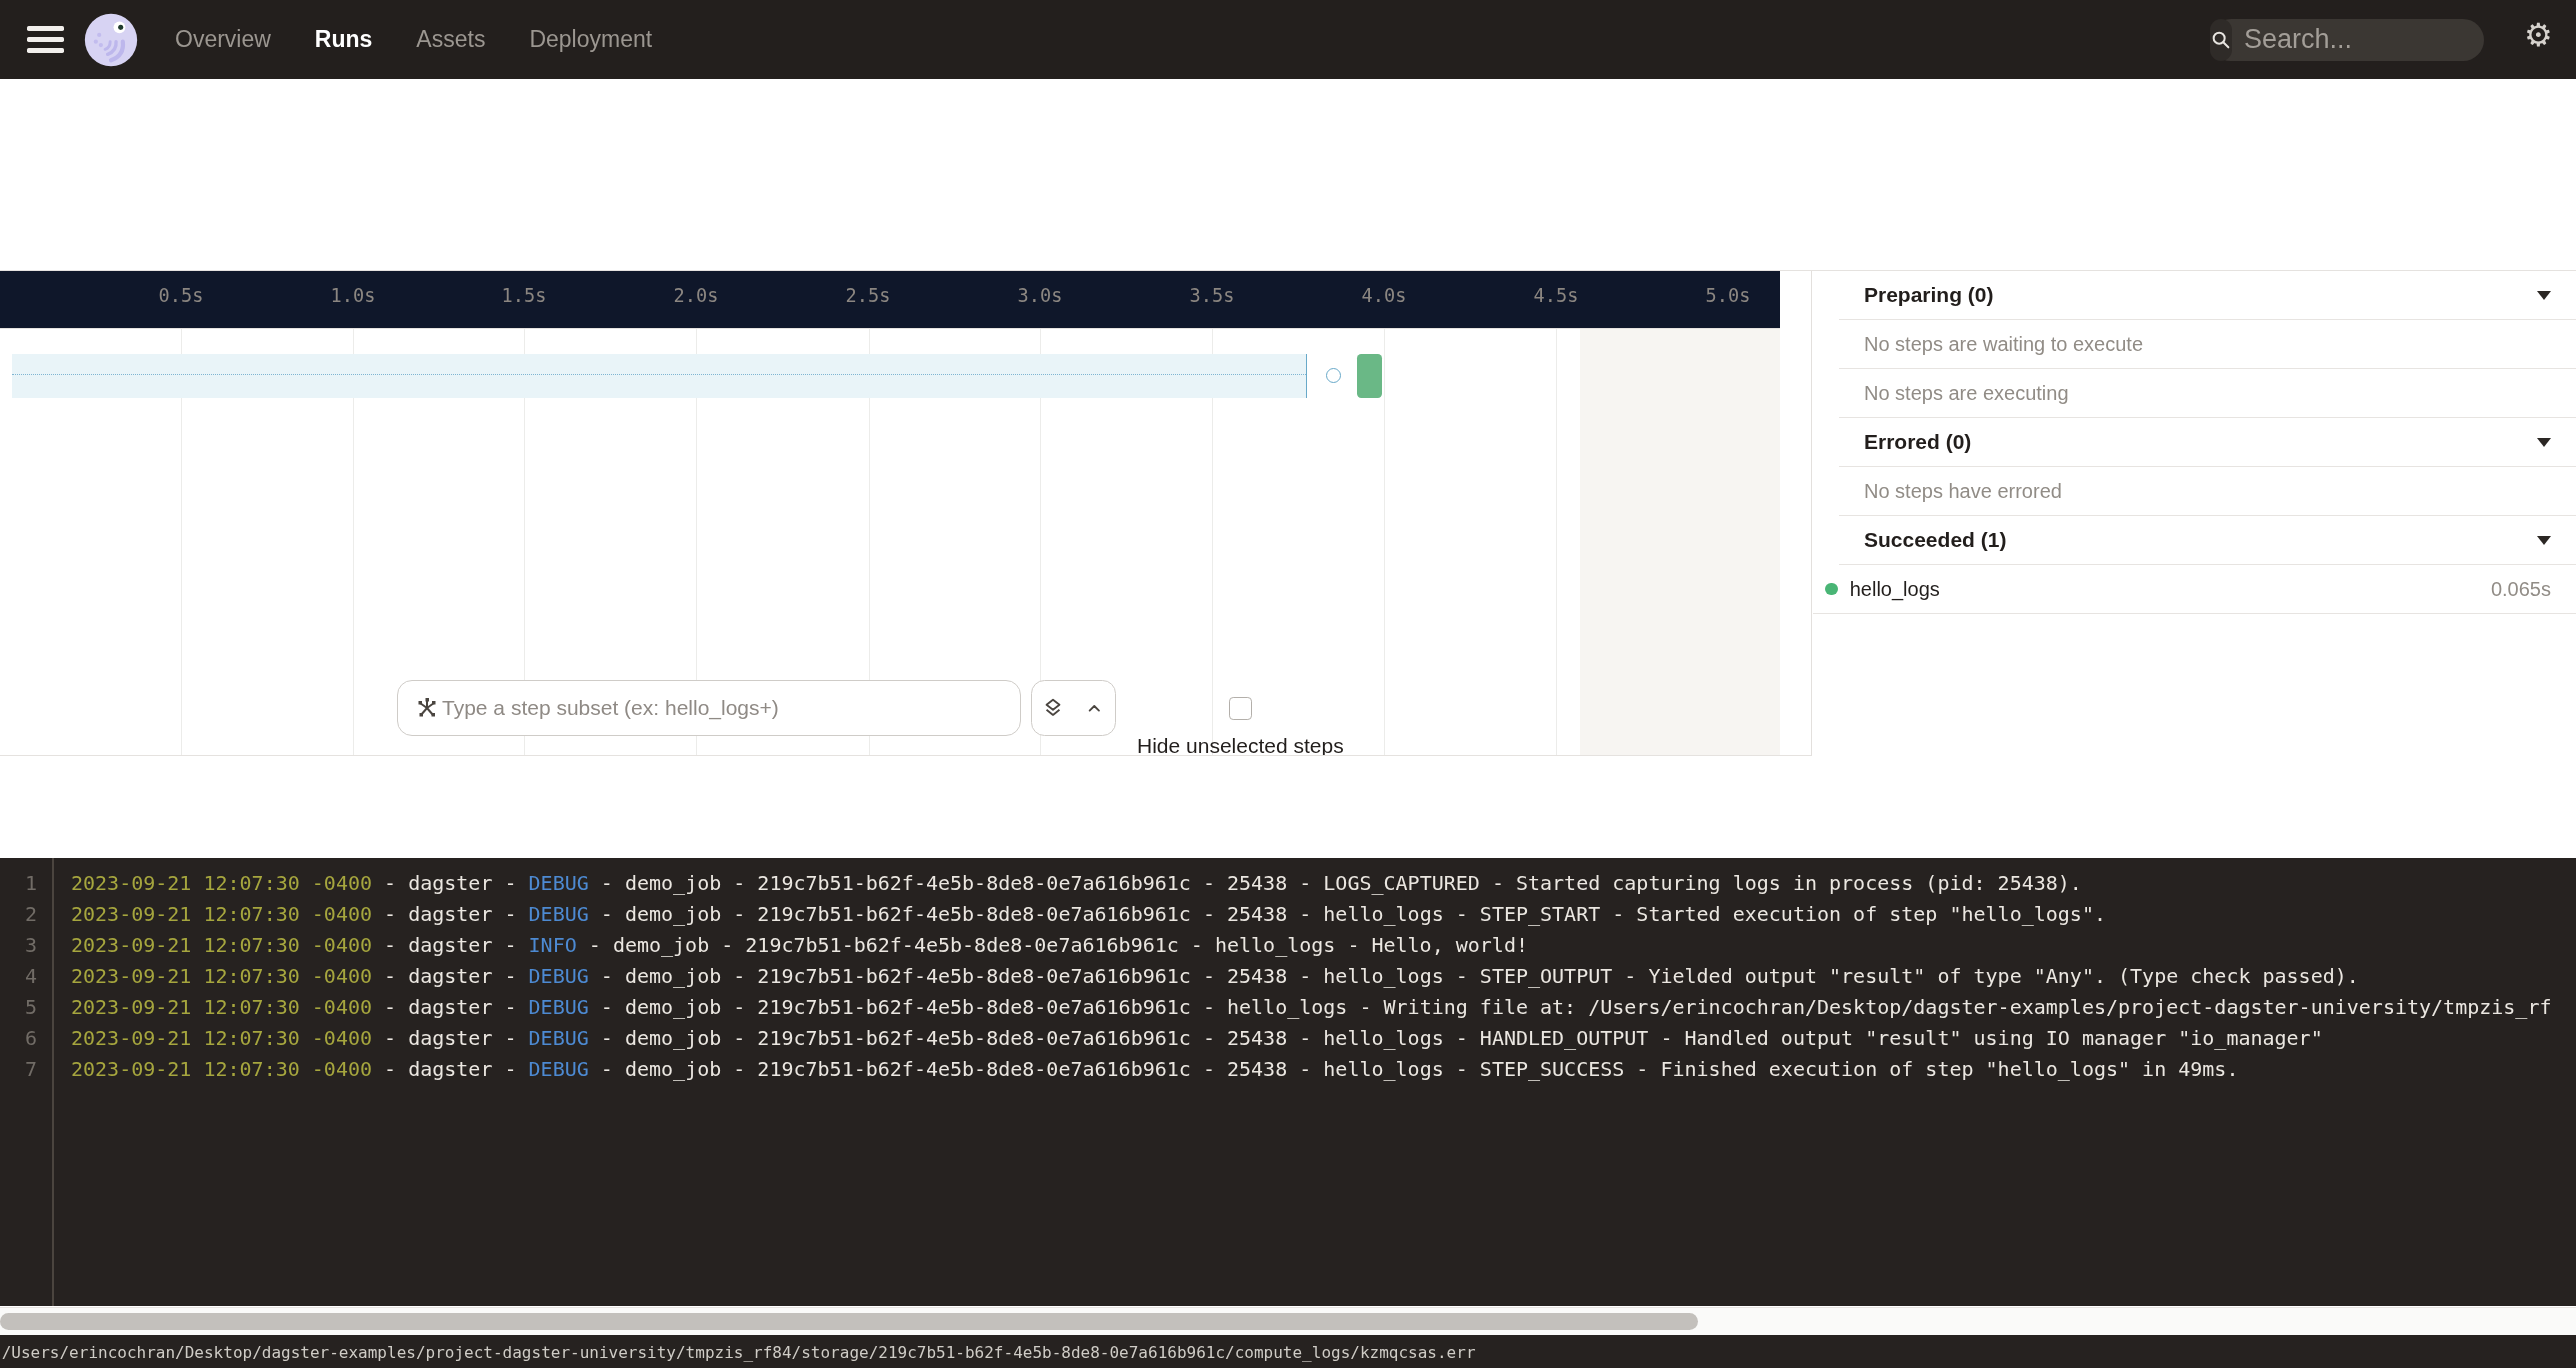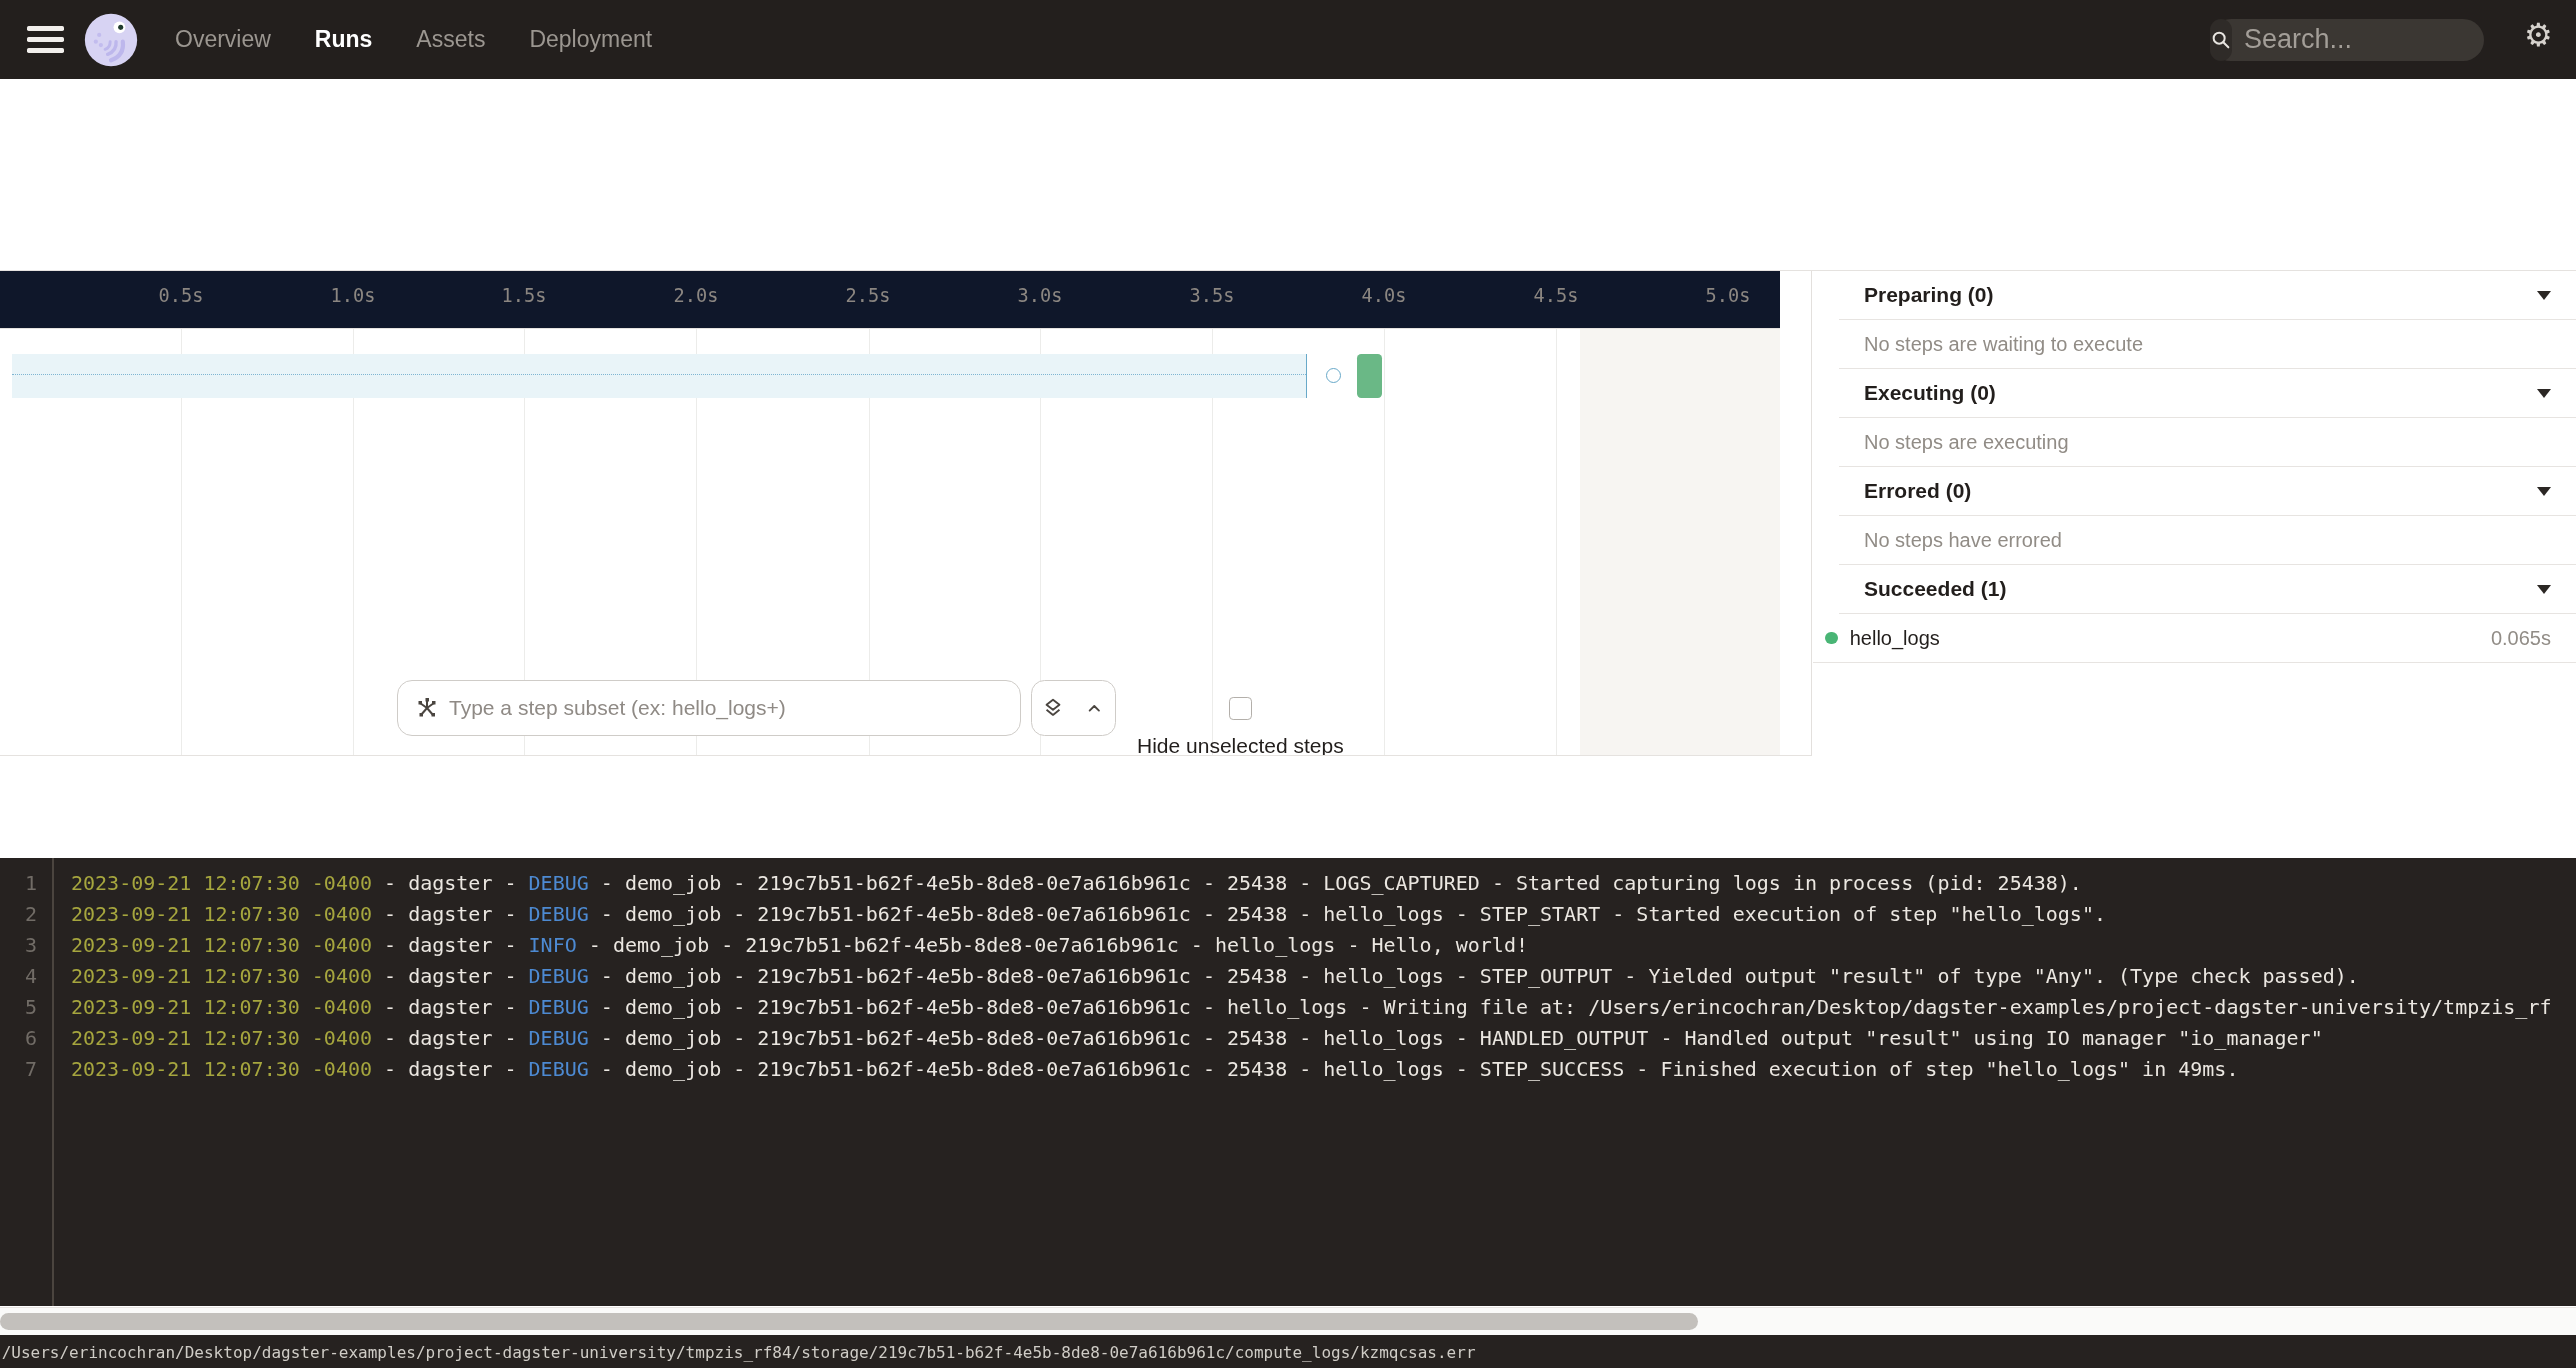--- a/index.html
+++ b/index.html
@@ -55,21 +55,21 @@
   .gantt { left:0; top:271px; width:1812px; height:485px; background:#fff; border-right:0.8px solid #e3e0dd; border-bottom:0.8px solid #e5e2df; overflow:hidden; }
   .axis { position:absolute; left:0; top:0; width:1780px; height:58px; border-bottom:0.8px solid #e5e2df; background:#0f172a; }
   .tick { position:absolute; top:13.5px; width:76px; text-align:center; font-family:"DejaVu Sans Mono",monospace; font-size:18.6px; color:#8b8681; }
   .gridline { position:absolute; top:58px; bottom:0; width:0.8px; background:#ececea; }
   .offrange { position:absolute; left:1580px; top:58px; width:200px; bottom:0; background:#f7f5f2; }
   .waitband { position:absolute; left:12px; top:83px; width:1295px; height:44px; background:#e9f4f8; border-right:1.7px solid #68a9c9; }
   .waitband .dotline { position:absolute; left:0; right:0; top:20px; border-top:1.7px dotted #7fb5d2; }
   .stepcircle { position:absolute; left:1326px; top:97px; width:15px; height:15px; border:1.7px solid #68a9c9; border-radius:50%; background:#fff; }
   .stepbar { position:absolute; left:1357px; top:83px; width:25px; height:44px; background:#6ab886; border-radius:4.2px; cursor:pointer; }
   .subsetrow { position:absolute; left:0; top:409px; width:1776px; height:56px; display:flex; align-items:center; }
-  .subsetinput { position:absolute; left:397px; width:624px; height:56px; border:0.8px solid #cfccc8; border-radius:15px; background:#fff; display:flex; align-items:center; padding:0 17px; gap:10px; }
+  .subsetinput { position:absolute; left:397px; width:624px; height:56px; border:0.8px solid #cfccc8; border-radius:15px; background:#fff; display:flex; align-items:center; padding:0 17px; gap:3px; }
   .subsetinput input { flex:1; border:none; outline:none; font-size:21px; color:#221e1c; background:transparent; font-family:"Liberation Sans",sans-serif; }
   .subsetinput input::placeholder { color:#8f8a85; }
   .layersbtns { position:absolute; left:1031px; width:85px; height:56px; border:0.8px solid #cfccc8; border-radius:13.5px; background:#fff; display:flex; }
   .layersbtns .cell { flex:1; display:flex; align-items:center; justify-content:center; cursor:pointer; }
 
   
   .rightpanel { left:1813px; top:271px; width:763px; height:485px; background:#fff; overflow:hidden; }
   .prow { position:relative; height:49px; border-bottom:0.8px solid #e7e4e1; display:flex; align-items:center; padding:0 25px;margin-left:26px; }
   .prow.hdr { font-size:21px; font-weight:700; cursor:pointer; }
   .prow.empty { font-size:20px; color:#918c86; }
@@ -317,25 +317,20 @@
 
   <div class="abs rightpanel">
     <div class="prow hdr">
       <span>Preparing (0)</span>
         <span class="grow"></span>
       <span class="tri-down-d"></span>
     </div>
     <div class="prow empty">
         <span>No steps are waiting to execute</span>
       </div>
-    <div class="prow hdr">
-      <span>Executing (0)</span>
-        <span class="grow"></span>
-      <span class="tri-down-d"></span>
-    </div>
     <div class="prow empty">
         <span>No steps are executing</span>
       </div>
     <div class="prow hdr">
       <span>Errored (0)</span>
         <span class="grow"></span>
       <span class="tri-down-d"></span>
     </div>
     <div class="prow empty">
         <span>No steps have errored</span>

